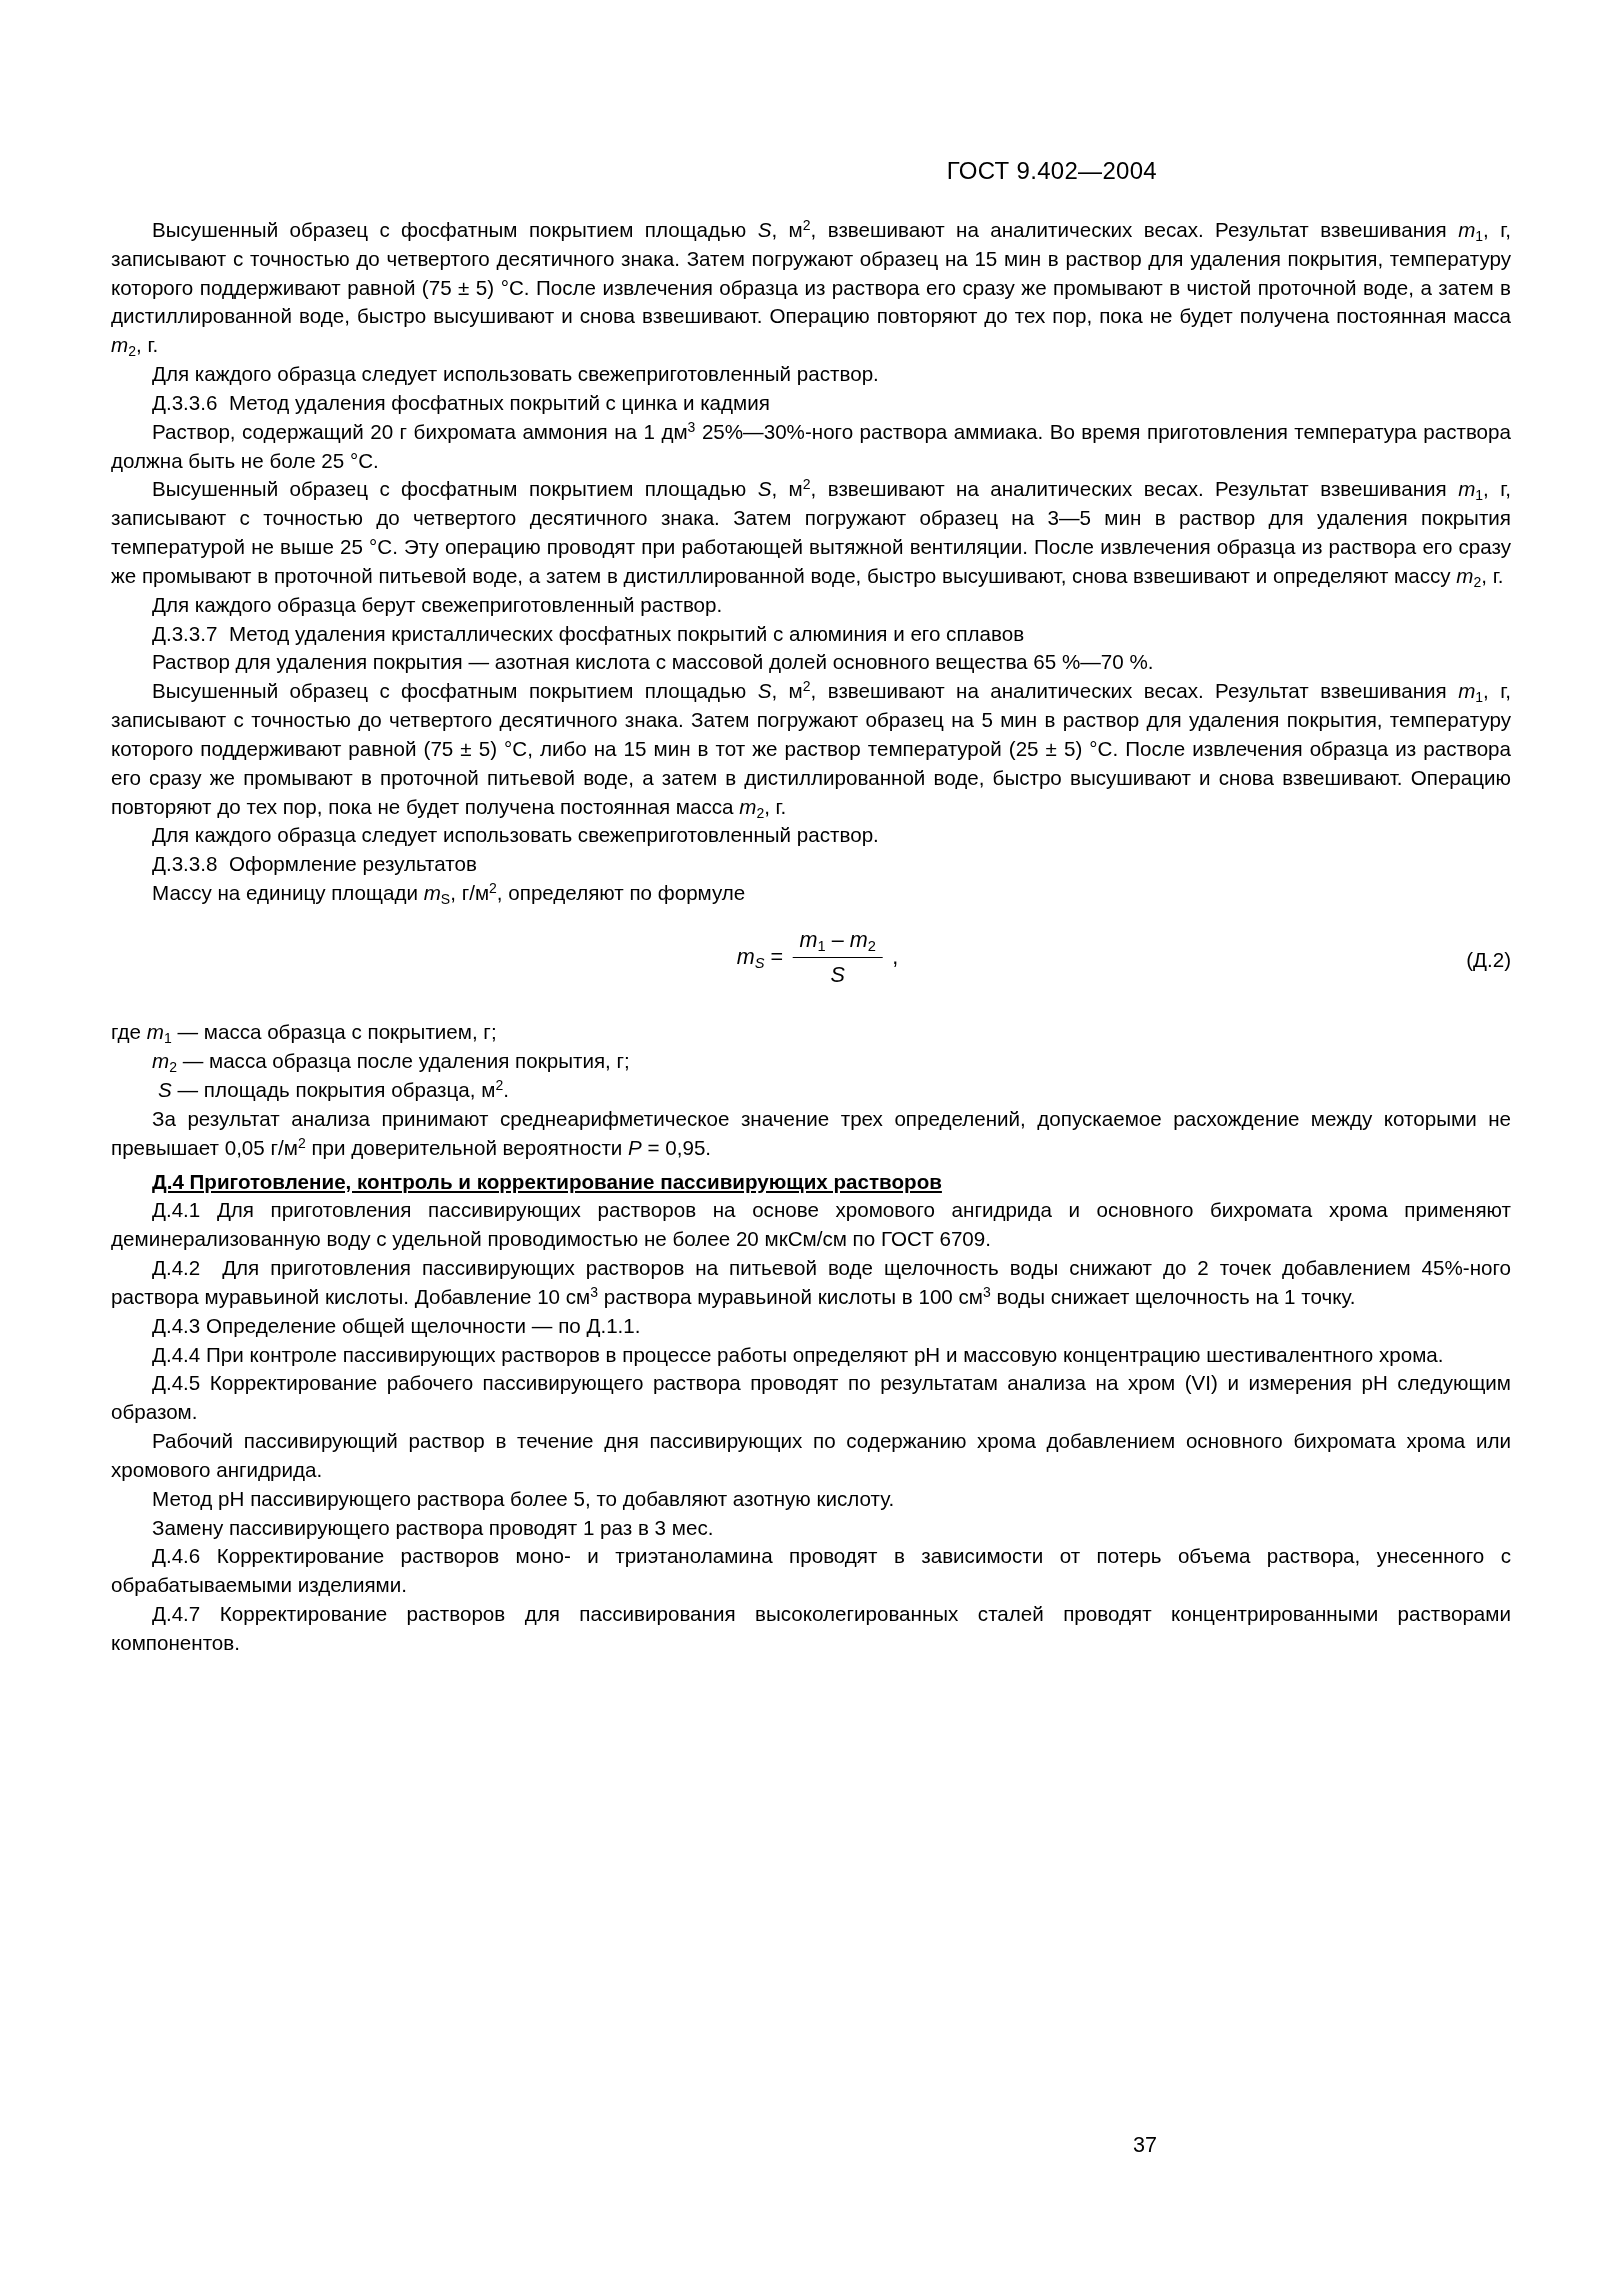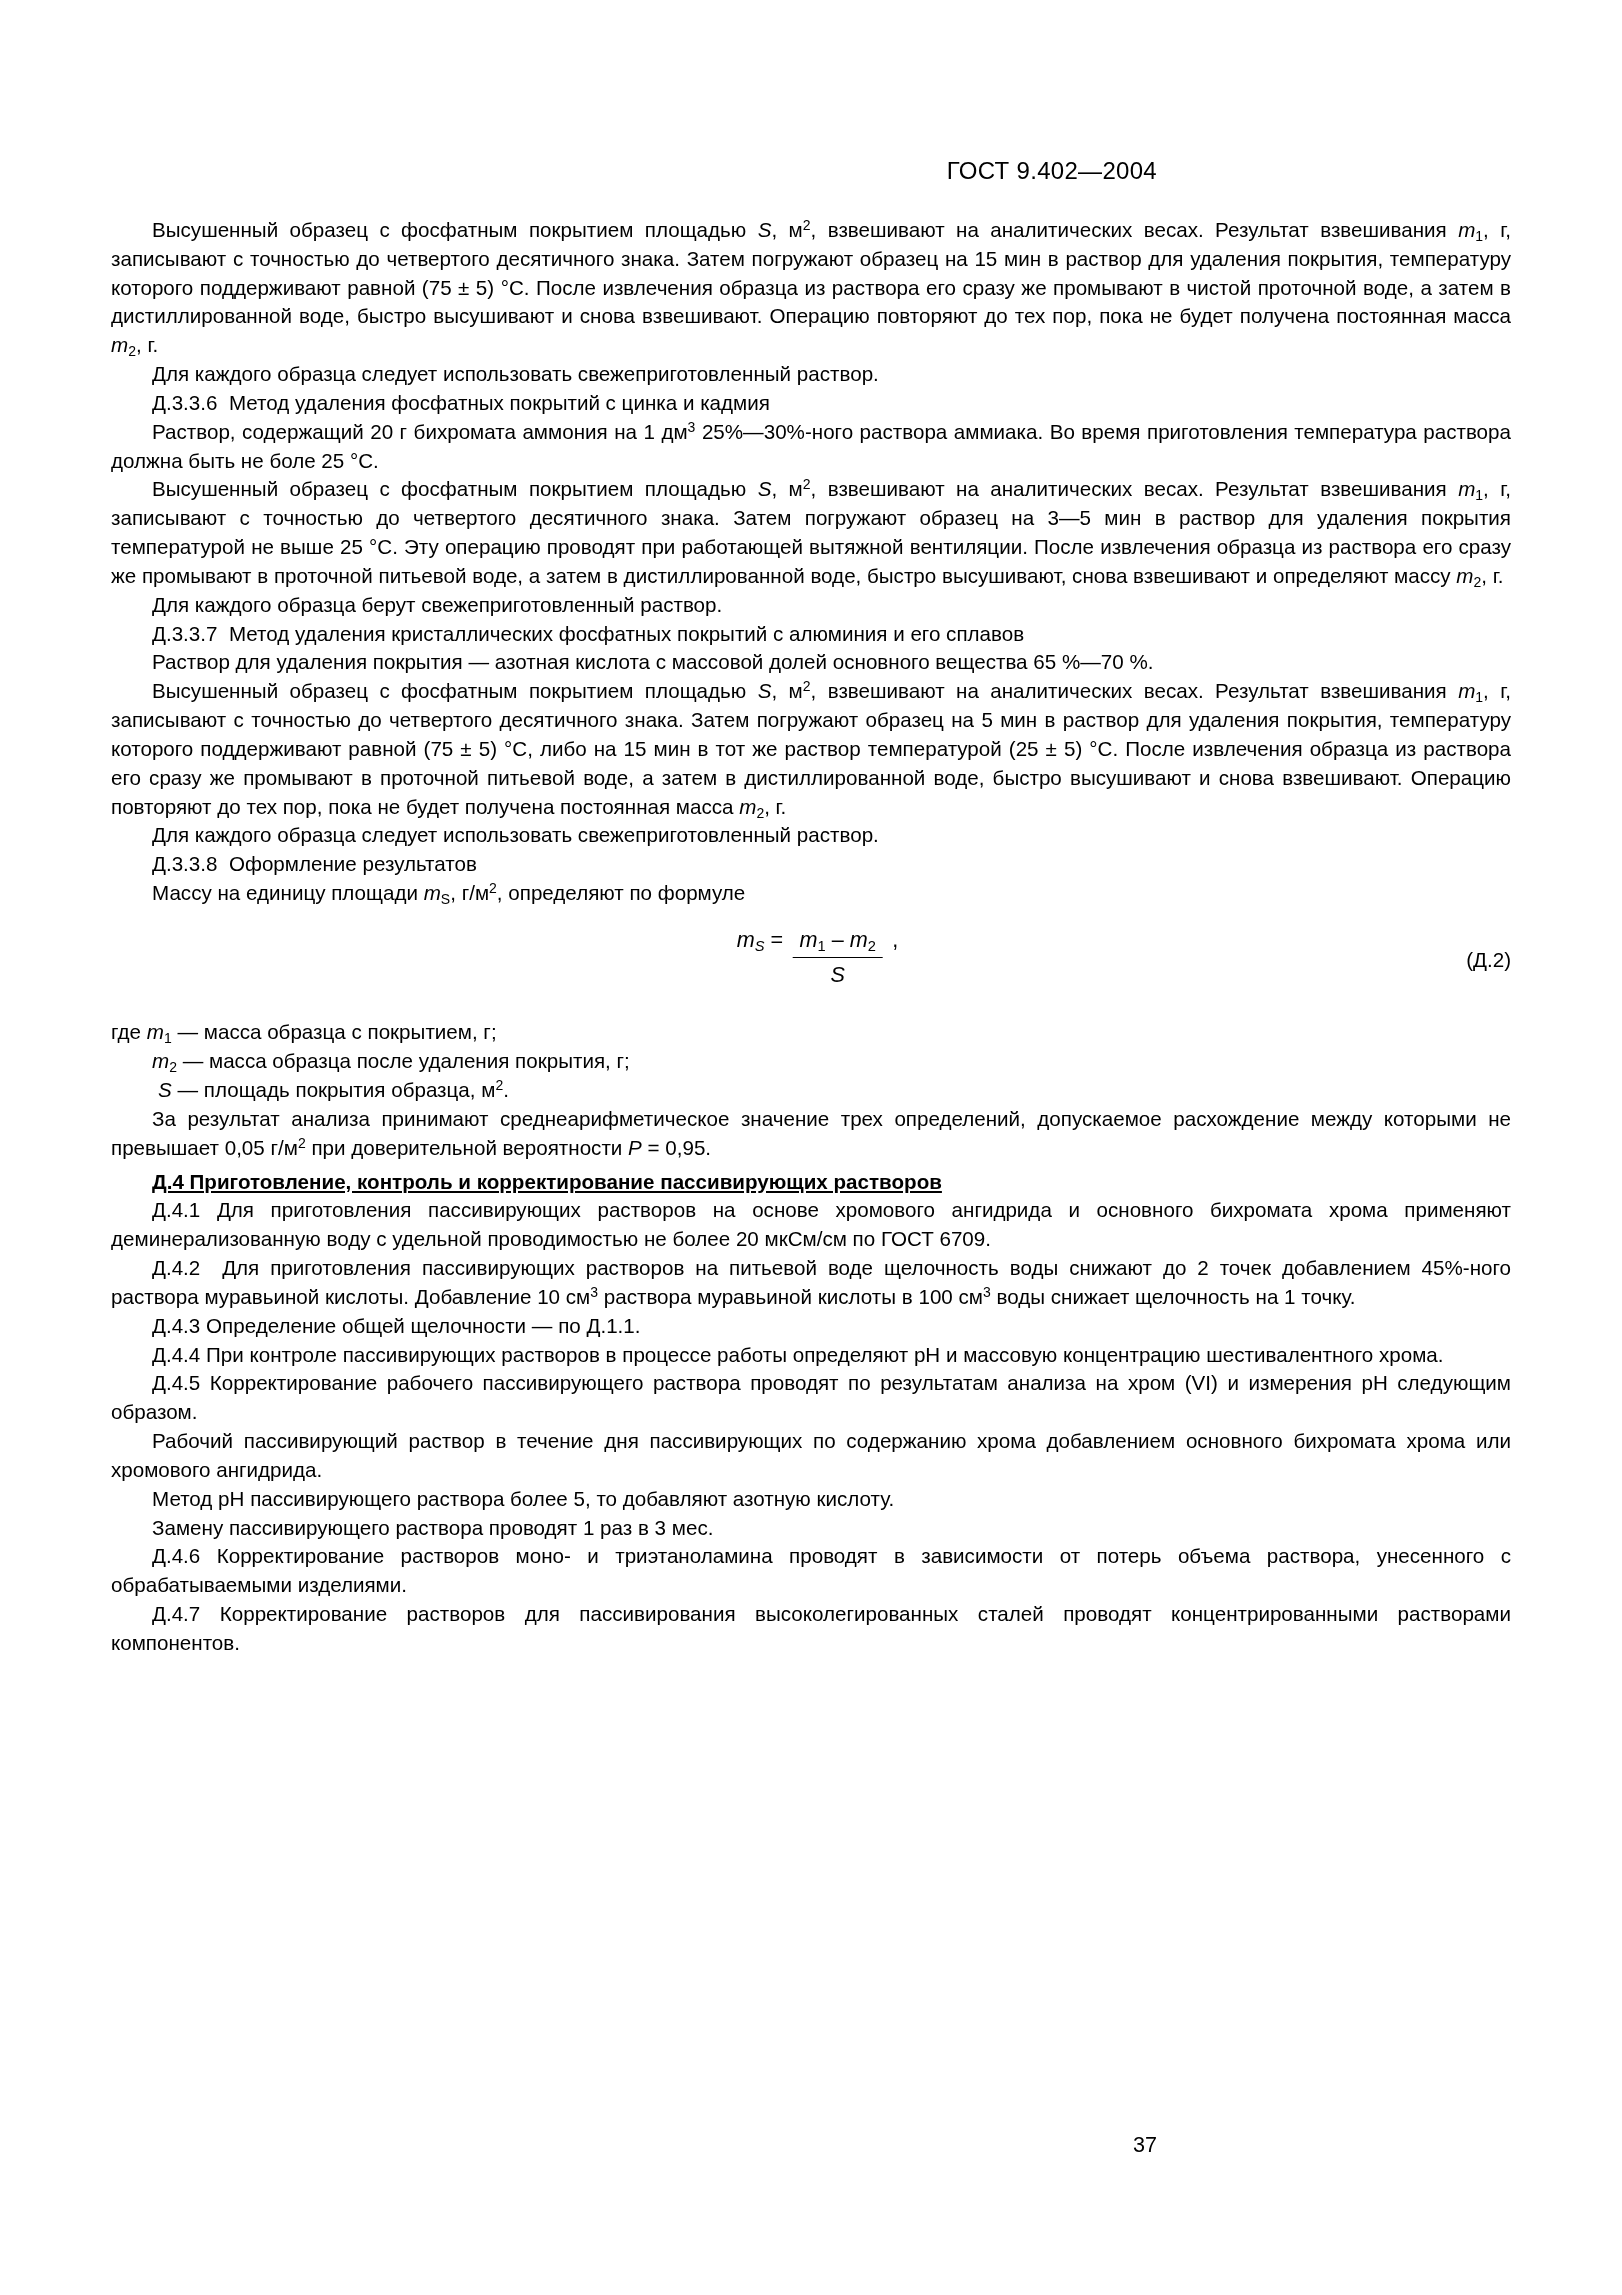--- a/index.html
+++ b/index.html
@@ -62,21 +62,21 @@
     position: relative;
     margin: 17px 0 14.4px 0;
     height: 79px;
   }
   .formula-center {
     position: absolute;
     left: 50%;
     transform: translateX(-46%);
     top: 0;
     display: flex;
-    align-items: flex-start;
+    align-items: center;
     font-size: 21.6px;
   }
   .frac {
     display: inline-flex;
     flex-direction: column;
     align-items: center;
     vertical-align: middle;
     margin: 0 3.9px;
   }
   .frac .num {

